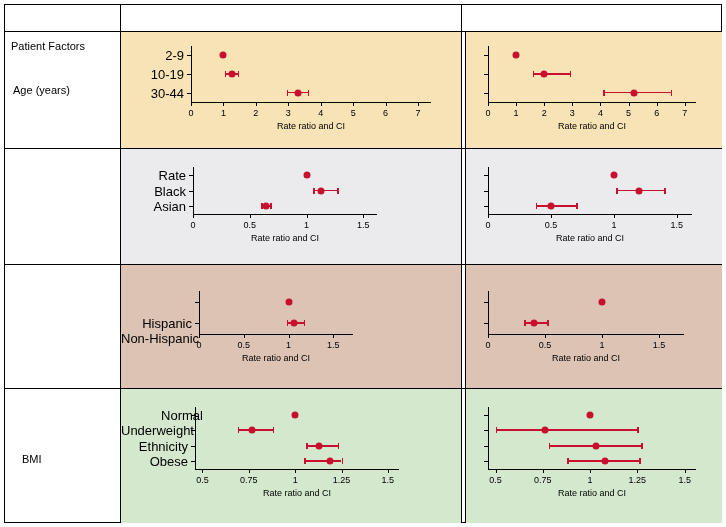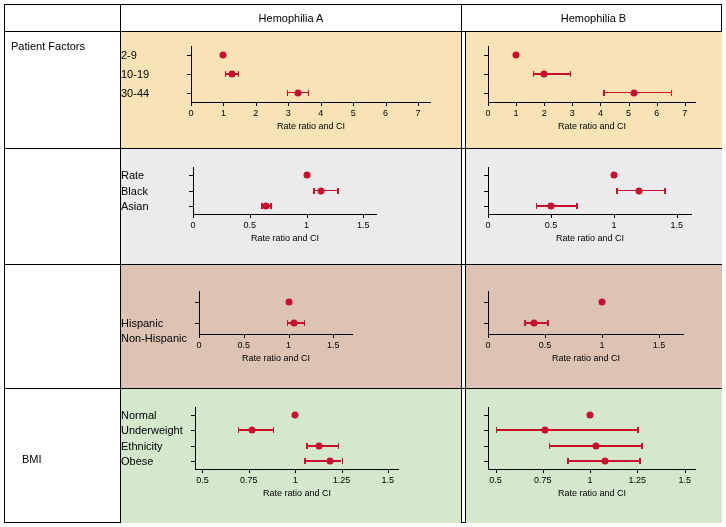--- a/index.html
+++ b/index.html
@@ -10,46 +10,45 @@
   .colsep{position:absolute;top:0;bottom:0;width:1px;background:#000;}
   .hdrcell{position:absolute;display:flex;align-items:center;justify-content:center;font-size:11px;color:#000;}
   .hdr-left{justify-content:flex-start;padding-left:6px;}
   .rowlabel{position:absolute;display:flex;align-items:center;padding-left:8px;font-size:11px;color:#000;}
   .panel{position:absolute;box-sizing:border-box;}
   .plotwrap{position:absolute;left:0;top:0;right:0;bottom:0;}
   .axisline{position:absolute;background:#000;height:1px;}
   .tick{position:absolute;background:#000;width:1px;height:4px;}
   .ticklbl{position:absolute;font-size:9px;color:#000;text-align:center;transform:translateX(-50%);}
   .axtitle{position:absolute;font-size:9px;color:#000;text-align:center;transform:translateX(-50%);}
-  .catlbl{position:absolute;font-size:11px;color:#000;transform:translateY(-50%);white-space:nowrap;}
+  .catlbl{position:absolute;font-size:13px;color:#000;text-align:right;transform:translateY(-50%);white-space:nowrap;}
   .ytick{position:absolute;background:#000;width:4px;height:1px;}
   .yaxis{position:absolute;background:#000;width:1px;}
   .ciline{position:absolute;background:#c8102e;height:1.6px;}
   .cicap{position:absolute;background:#c8102e;width:1.4px;height:6px;}
   .pt{position:absolute;width:7px;height:7px;border-radius:50%;background:#c8102e;transform:translate(-50%,-50%);}
 </style>
 </head>
 <body>
 
 <div id="page">
   <div class="grid">
 
     <div class="hdrcell hdr-left" style="left:0;top:0;width:115px;height:26px;margin-top:28px;">Patient Factors</div>
-    <div class="hdrcell" style="left:116px;top:0;width:340px;height:26px;">Hemophilia A</div>
-    <div class="hdrcell" style="left:460px;top:0;width:257px;height:26px;">Hemophilia B</div>
 
     <div class="rowsep" style="top:26px;"></div>
     <div class="rowsep" style="top:143px;"></div>
     <div class="rowsep" style="top:259px;"></div>
     <div class="rowsep" style="top:383px;"></div>
 
     <div class="colsep" style="left:115px;"></div>
     <div class="colsep" style="left:456px;"></div>
     <div class="colsep" style="left:460px;top:26px;"></div>
 
+    <div class="rowlabel" style="left:0;top:26px;width:115px;height:117px;">Age (years)</div>
     <div class="rowlabel" style="left:0;top:383px;width:115px;height:141px;margin-left:9px;">BMI</div>
 
     <div id="panels">
         <div class="panel" style="left: 116px; top: 27px; width: 340px; height: 116px; background: rgb(247, 227, 181);">
           <div class="plotwrap">
             <div class="axisline" style="left: 70px; top: 70px; width: 240px;"></div>
             <div class="yaxis" style="left: 70px; top: 14px; height: 56px;"></div>
             <div class="tick" style="left: 70px; top: 70px;"></div>
             <div class="ticklbl" style="left: 70px; top: 76px;">0</div>
             <div class="tick" style="left: 102.432px; top: 70px;"></div>

